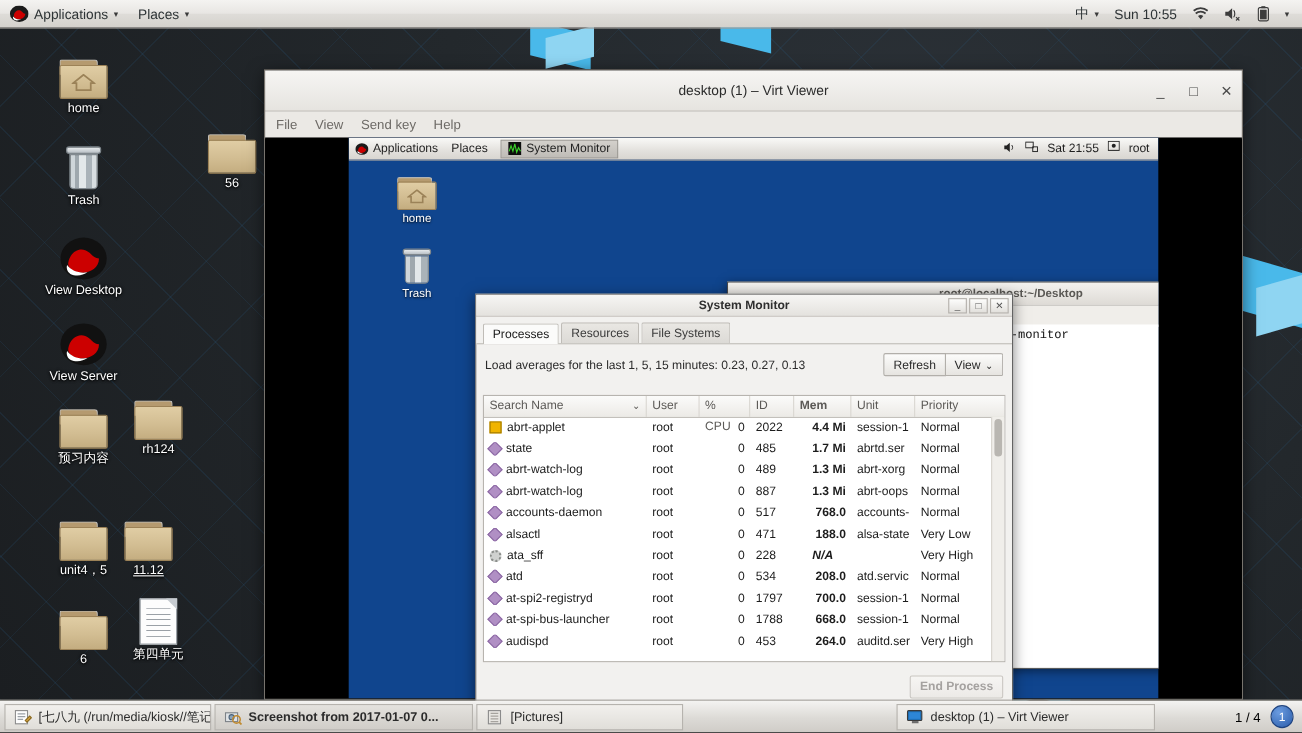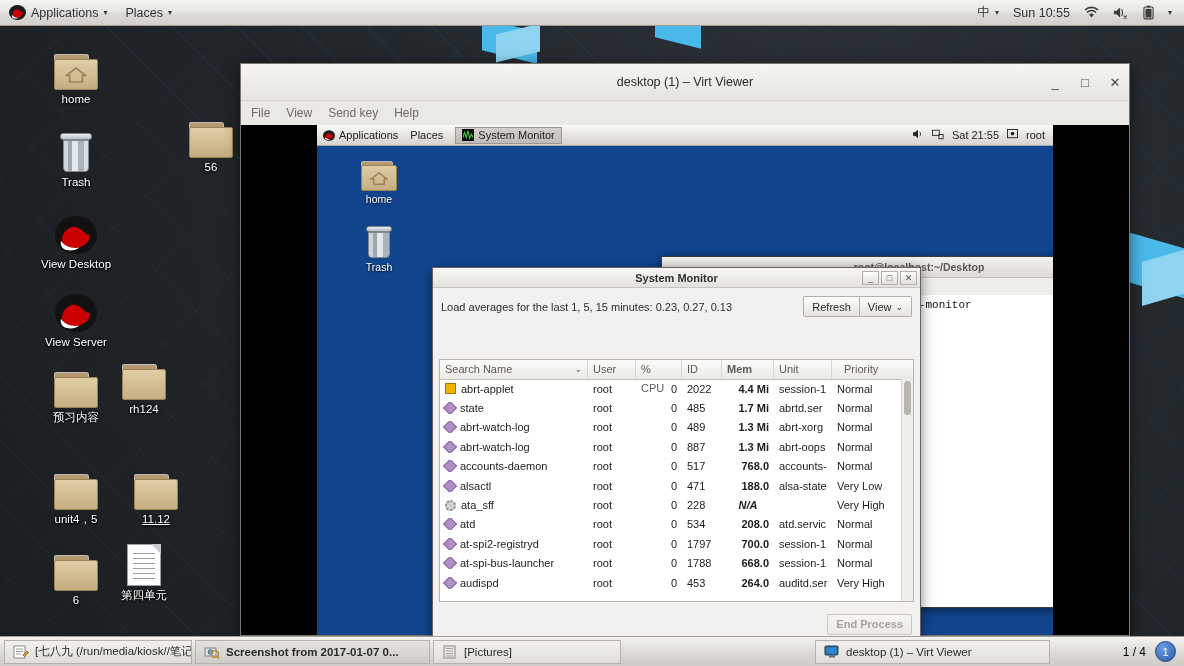--- a/index.html
+++ b/index.html
@@ -330,21 +330,21 @@
 <div class="desk-icon" style="left:28px;top:462px;">
   <div class="glyph">
     <div class="folder">
         <div class="tab"></div>
         <div class="body"></div>
       </div>
   </div>
   <span class="cap">unit4，5</span>
 </div>
 
-<div class="desk-icon" style="left:108px;top:462px;text-decoration:underline;">
+<div class="desk-icon" style="left:87px;top:462px;text-decoration:underline;">
   <div class="glyph">
     <div class="folder">
         <div class="tab"></div>
         <div class="body"></div>
       </div>
   </div>
   <span class="cap">11.12</span>
 </div>
 
 <div class="desk-icon" style="left:28px;top:543px;">
@@ -476,20 +476,25 @@
 <div id="sysmon">
   <div id="sm-title">
     <div class="t">System Monitor</div>
     <div class="btns">
       <span>_</span>
       <span>□</span>
       <span>✕</span>
     </div>
   </div>
 
+  <div id="sm-tabs">
+    <div class="tab active">Processes</div>
+    <div class="tab">Resources</div>
+    <div class="tab">File Systems</div>
+  </div>
 
   <div id="sm-load">
     <span>Load averages for the last 1, 5, 15 minutes: 0.23, 0.27, 0.13</span>
     <div class="btns">
       <div class="gbtn left">
         <span>Refresh</span>
       </div>
       <div class="gbtn right">
         <span>View</span>
         <span style="font-size:9px;">⌄</span>
@@ -501,21 +506,21 @@
     <div id="proc-head">
       <div class="c-name" style="display:flex;align-items:center;">
         <span>Search Name</span>
         <span style="margin-left:auto;font-size:9px;">⌄</span>
       </div>
       <div class="c-user">User</div>
       <div class="c-cpu" style="text-align:left;">% CPU</div>
       <div class="c-id" style="text-align:left;">ID</div>
       <div class="c-mem" style="text-align:left;">Mem</div>
       <div class="c-unit">Unit</div>
-      <div class="c-prio" style="border-right:none;margin-left:7px;">Priority</div>
+      <div class="c-prio" style="border-right:none;">Priority</div>
     </div>
 
     <div id="proc-rows">
       <div class="prow">
         <div class="c-name">
             <span class="ico-warn"></span>
             <span>abrt-applet</span>
           </div>
         <div class="c-user">root</div>
         <div class="c-cpu">0</div>

